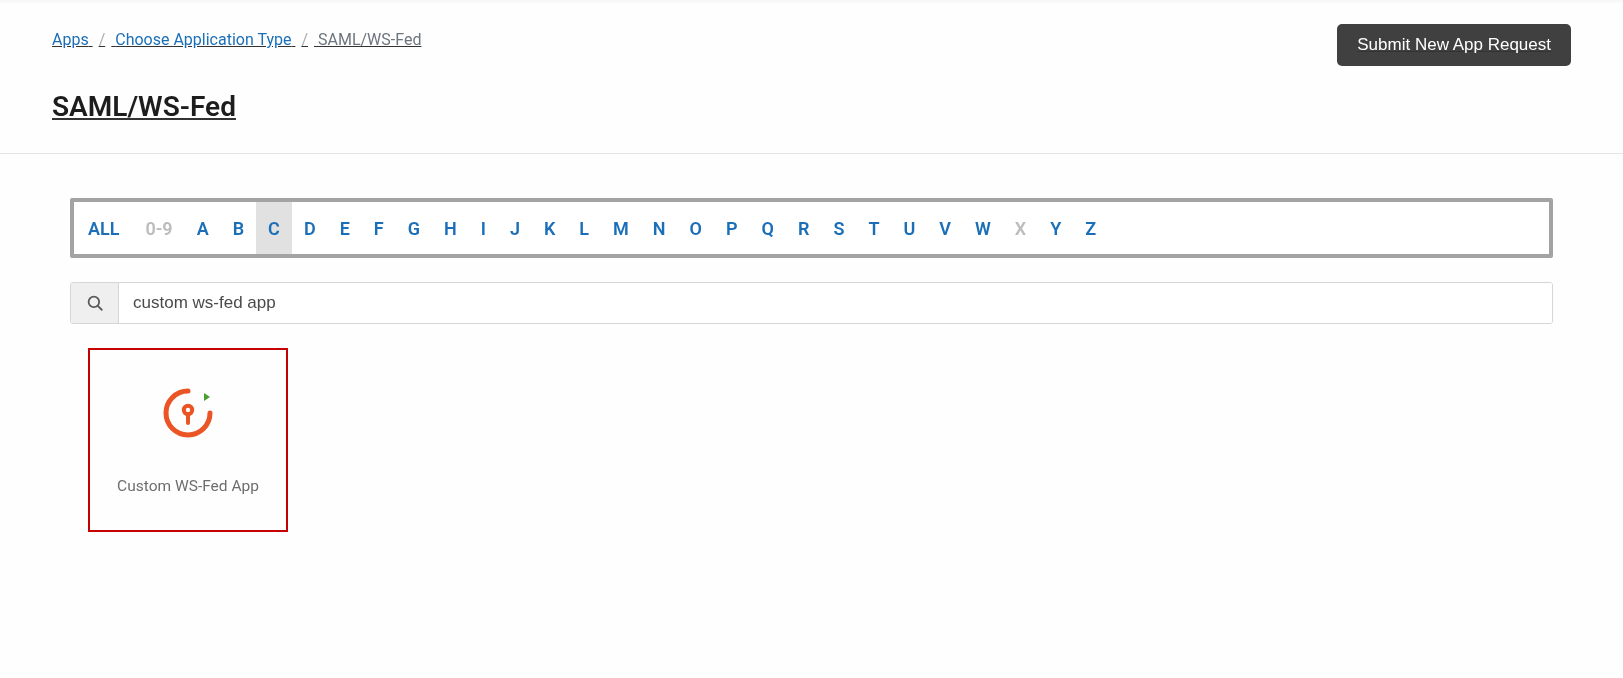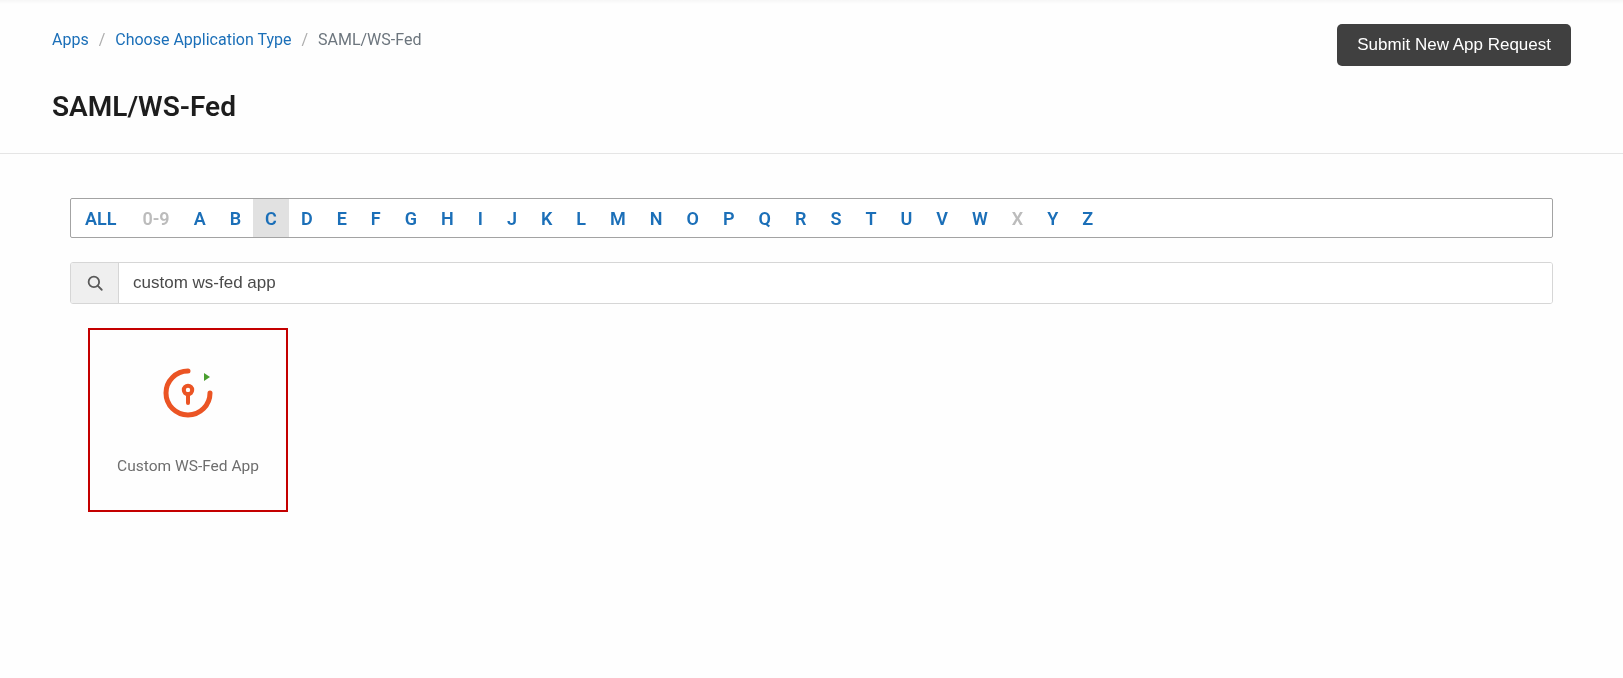--- a/index.html
+++ b/index.html
@@ -10,20 +10,21 @@
     width: 1623px;
     height: 678px;
     overflow: hidden;
   }
   .topdivider {
     height: 4px;
     background: linear-gradient(to bottom, rgba(0,0,0,0.03), rgba(0,0,0,0));
   }
   .page {
     padding: 20px 52px 0 52px;
+    text-decoration: underline;
   }
   .headerrow {
     display: flex;
     justify-content: space-between;
     align-items: flex-start;
   }
   .breadcrumbs {
     font-size: 16px;
     color: #6c757d;
     padding-top: 6px;
@@ -58,24 +59,24 @@
   .hr {
     border: none;
     border-top: 1px solid #e5e5e5;
     margin-top: 30px;
   }
   .content {
     padding: 44px 70px 0 70px;
   }
   .filterbar {
     display: flex;
-    border: 1px solid #a3a3a3;
+    border: 4px solid #a3a3a3;
     border-radius: 2px;
     background: #fff;
-    height: 40px;
+    height: 60px;
     align-items: stretch;
   }
   .filterbar .item {
     display: flex;
     align-items: center;
     justify-content: center;
     padding: 0 12px;
     font-size: 18px;
     font-weight: 600;
     color: #1b6fb8;

